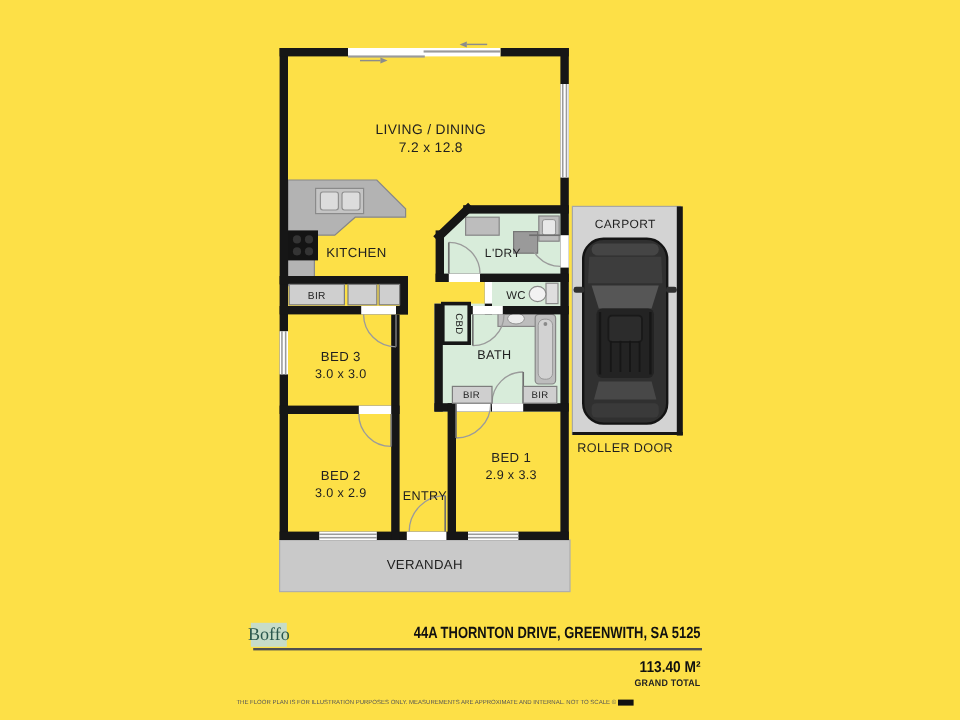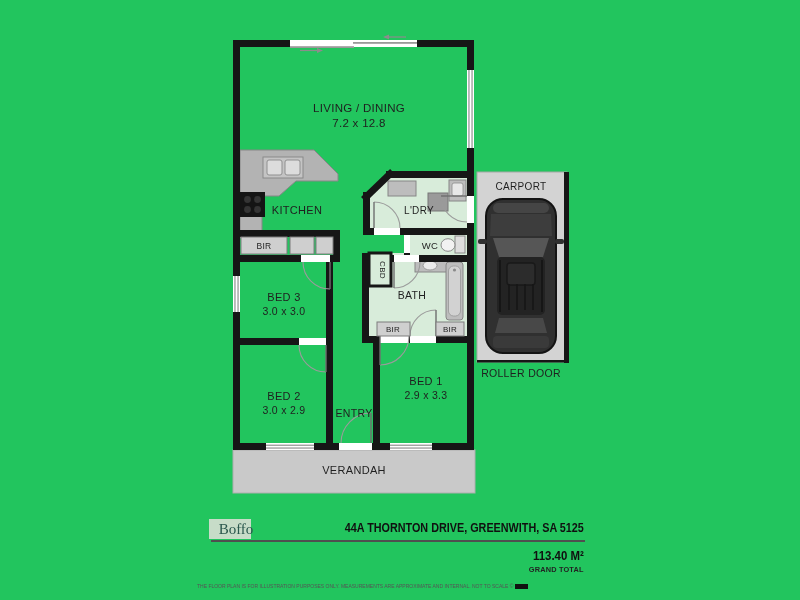--- a/index.html
+++ b/index.html
@@ -1,30 +1,30 @@
 <!DOCTYPE html>
 <html><head>
 <meta charset="utf-8">
 <style>
   html,body{margin:0;padding:0;background:#ffffff;}
-  #stage{position:relative;width:800px;height:600px;background:#22c55e;overflow:hidden;
+  #stage{position:relative;width:800px;height:600px;background:#fde047;overflow:hidden;
          font-family:"Liberation Sans",sans-serif;}
   #plan-svg{position:absolute;left:0;top:0;}
   .lbl{font-family:"Liberation Sans",sans-serif;fill:#1f1f1f;text-anchor:middle;letter-spacing:.3px;}
   .wall{fill:#161616;}
   .opening{fill:#ffffff;}
   .glaze{fill:#9a9a9a;}
   .doorarc{fill:none;stroke:#9b9b9b;stroke-width:1.1;}
   .doorleaf{stroke:#6f6f6f;stroke-width:1.4;}
   .fixture{fill:#bdbdbd;stroke:#868686;stroke-width:1;}
   .closet{fill:#cfcfcf;stroke:#7d7d7d;stroke-width:1;}
   
   .brand-box{position:absolute;left:209px;top:519px;width:30px;height:20px;background:#c7dcc8;
              display:flex;align-items:center;justify-content:center;
-             font-family:"Liberation Serif",serif;font-size:15px;color:#2a574d;padding-left:12px;}
+             font-family:"Liberation Serif",serif;font-size:15px;color:#2a574d;}
   .address{position:absolute;right:216px;top:520px;font-size:13.5px;font-weight:bold;color:#101010;
            transform:scaleX(.8);transform-origin:100% 50%;white-space:nowrap;}
   .rule{position:absolute;left:211px;top:540px;width:374px;height:2px;background:#4f4f4f;}
   .total-area{position:absolute;right:216px;top:548px;font-size:13px;font-weight:bold;color:#101010;
               transform:scaleX(.88);transform-origin:100% 50%;white-space:nowrap;}
   .grand-total{position:absolute;right:216px;top:565px;font-size:8px;font-weight:600;color:#222;
                transform:scaleX(.92);transform-origin:100% 50%;letter-spacing:.2px;white-space:nowrap;}
   .disclaimer{position:absolute;left:197px;top:583px;font-size:5px;color:#555;white-space:nowrap;}
   .reg-logo{display:inline-block;width:13px;height:5px;background:#111;margin-left:2px;vertical-align:middle;}
 </style>

